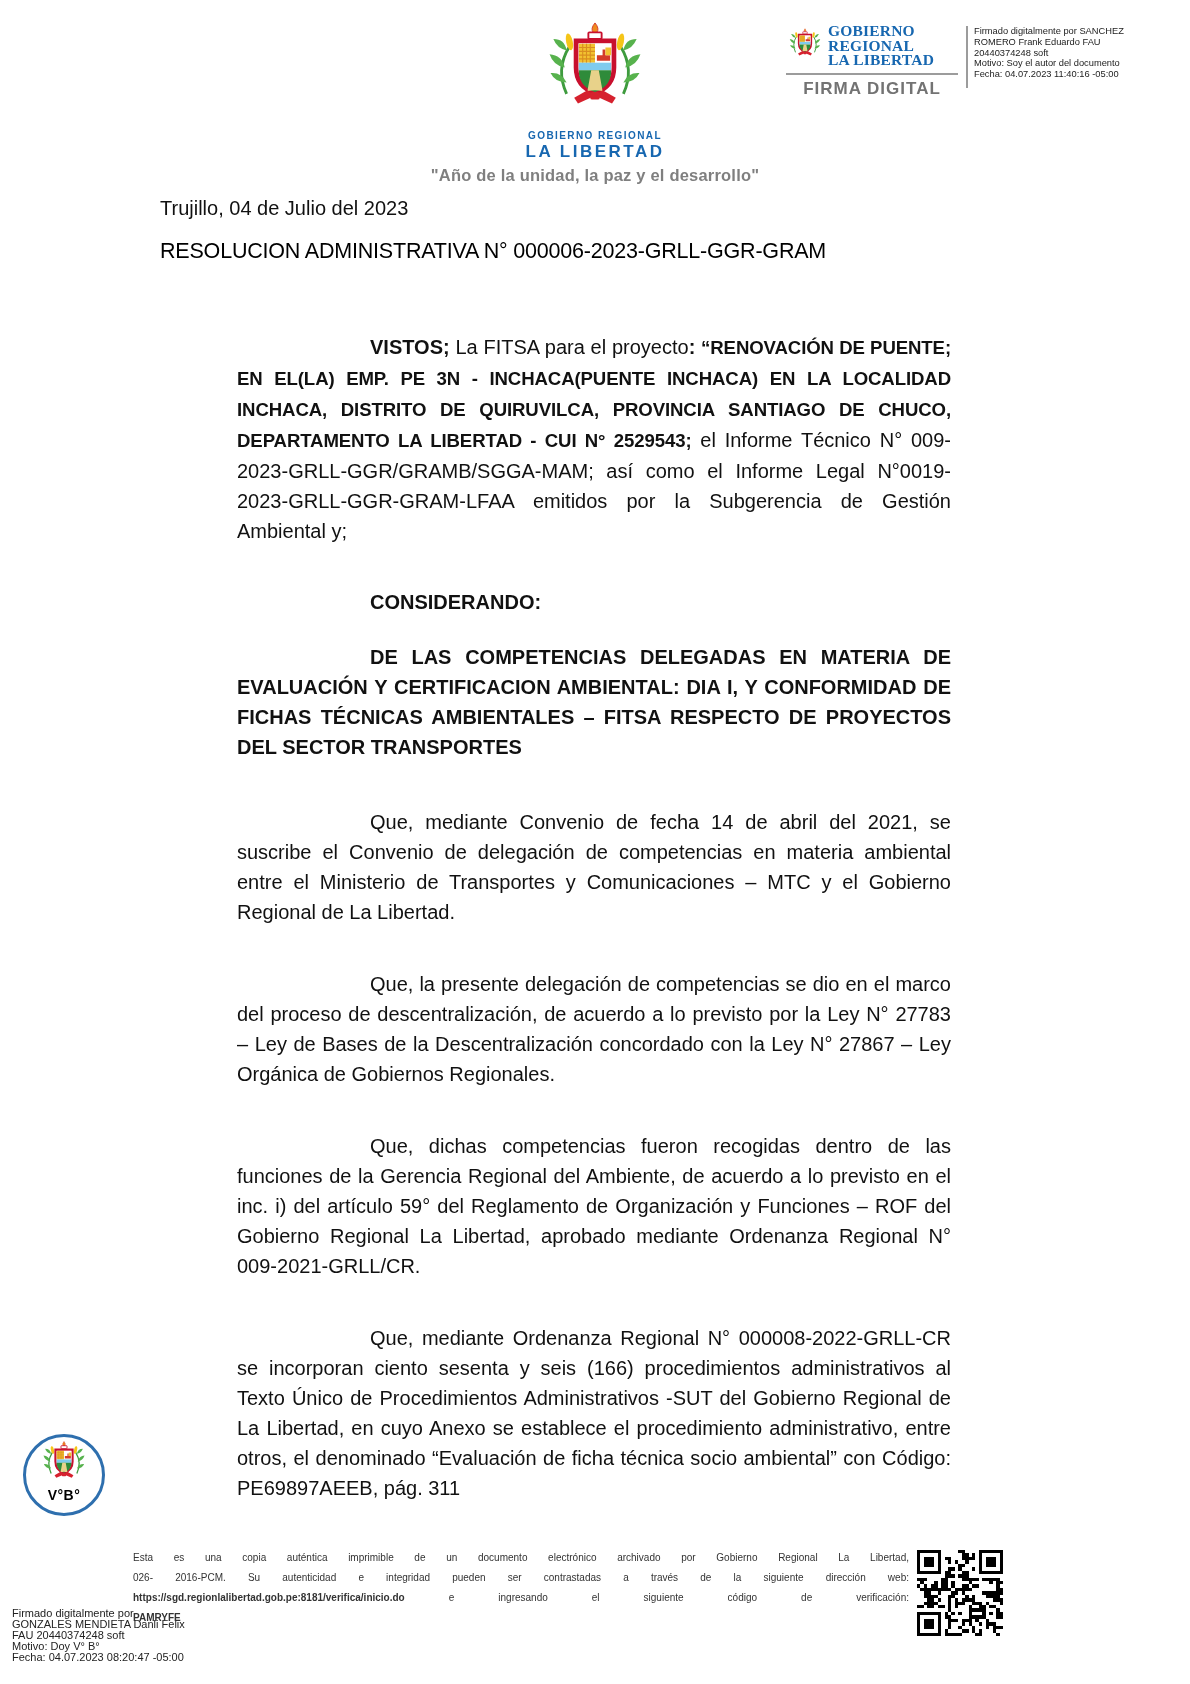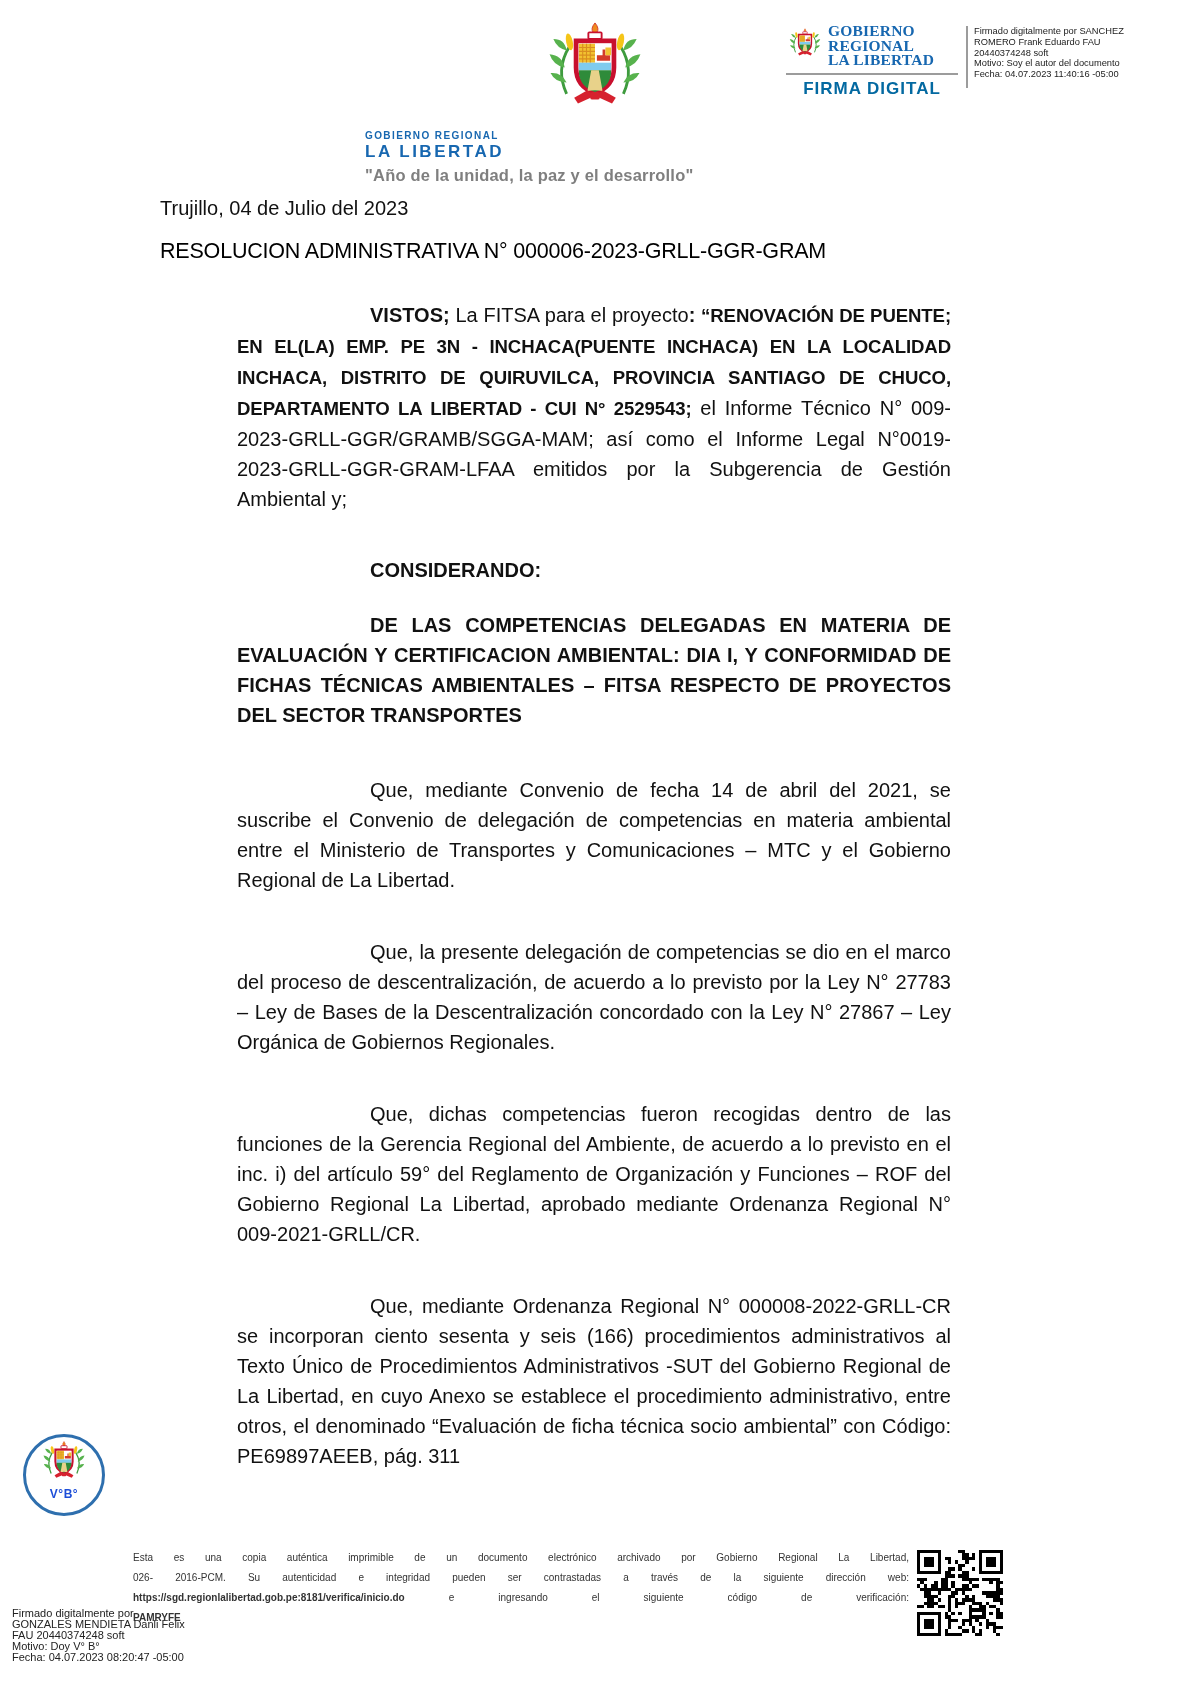--- a/index.html
+++ b/index.html
@@ -1,56 +1,56 @@
 <!DOCTYPE html>
 <html><head>
 <meta charset="utf-8">
 <style>
   html,body{margin:0;padding:0;background:#e8e8e8;}
   #page{position:relative;width:1190px;height:1684px;background:#ffffff;margin:0 auto;
         font-family:"Liberation Sans",sans-serif;color:#111;overflow:hidden;}
 
   
   .center-header{position:absolute;top:22px;left:50%;transform:translateX(-50%);
-                 width:460px;text-align:left;}
+                 width:460px;text-align:center;}
   .center-header .logo{width:114px;height:106px;display:block;margin:0 auto;}
   .org1{font-size:10px;font-weight:bold;letter-spacing:1.4px;color:#1767B0;margin-top:2px;}
   .org2{font-size:17px;font-weight:bold;letter-spacing:2.5px;color:#1767B0;margin-top:1px;}
   .motto{font-size:16.5px;font-weight:bold;color:#7F7F7F;margin-top:4px;letter-spacing:0.2px;}
 
   
   .dsig{position:absolute;top:24px;left:786px;display:flex;align-items:flex-start;}
   .dsig-left{width:172px;}
   .dsig-top{display:flex;align-items:center;}
   .dsig-top .logo{width:38px;height:36px;flex:0 0 auto;}
   .dsig-org{margin-left:4px;color:#1767B0;font-weight:bold;font-size:15.5px;line-height:14.5px;
             letter-spacing:0.2px;font-family:Liberation Serif, serif;}
   .dsig-rule{height:0;border-top:2.5px solid #9c9c9c;margin:5px 0 4px 0;}
-  .dsig-label{color:#0369a1;font-weight:bold;font-size:17px;letter-spacing:1px;text-align:center;}
+  .dsig-label{color:#737373;font-weight:bold;font-size:17px;letter-spacing:1px;text-align:center;}
   .dsig-vline{width:0;border-left:2px solid #9c9c9c;height:62px;margin:2px 6px 0 8px;}
   .dsig-text{font-size:9.3px;line-height:10.8px;color:#222;padding-top:2px;width:160px;}
 
   
   .doc{position:absolute;left:160px;top:196px;width:792px;}
   .date-line{font-size:20px;line-height:24px;color:#111;}
   .doc-title{font-size:21.5px;font-weight:normal;letter-spacing:-0.2px;color:#000;margin-top:19px;
              white-space:nowrap;}
-  .paragraphs{margin-top:36px;margin-left:77px;width:714px;}
+  .paragraphs{margin-top:68px;margin-left:77px;width:714px;}
   .para{font-size:20px;line-height:30px;text-align:justify;text-indent:133px;margin:0 0 42px 0;}
   .para.vistos{margin-bottom:41px;}
   .para.label{font-weight:bold;margin-bottom:25px;}
   .para.bold-head{font-weight:bold;margin-bottom:45px;}
   .para .b{font-weight:bold;}
   .para .sm{font-size:18.6px;letter-spacing:-0.1px;}
 
   
   .stamp-circle{position:absolute;left:23px;top:1434px;width:82px;height:82px;border:3px solid #2E6FAE;
                 border-radius:50%;text-align:center;box-sizing:border-box;}
   .stamp-circle .logo{width:52px;height:48px;display:block;margin:4px auto 0 auto;}
-  .vobo{color:#1d4ed8;font-weight:bold;font-size:12px;letter-spacing:0.5px;margin-top:-2px;}
+  .vobo{color:#000000;font-weight:bold;font-size:14px;letter-spacing:0.5px;margin-top:-2px;}
   .stamp-text{position:absolute;left:12px;top:1608px;font-size:11px;line-height:11px;color:#222;}
   .legal{position:absolute;left:133px;top:1548px;width:776px;}
   .legal-line{font-size:10px;line-height:20px;color:#333;}
   .legal-line.just{text-align:justify;text-align-last:justify;}
   .legal-line .b{font-weight:bold;margin-top:29px;}
   .qr{position:absolute;left:917px;top:1550px;width:86px;height:86px;}
 </style>
 </head>
 <body>
 

